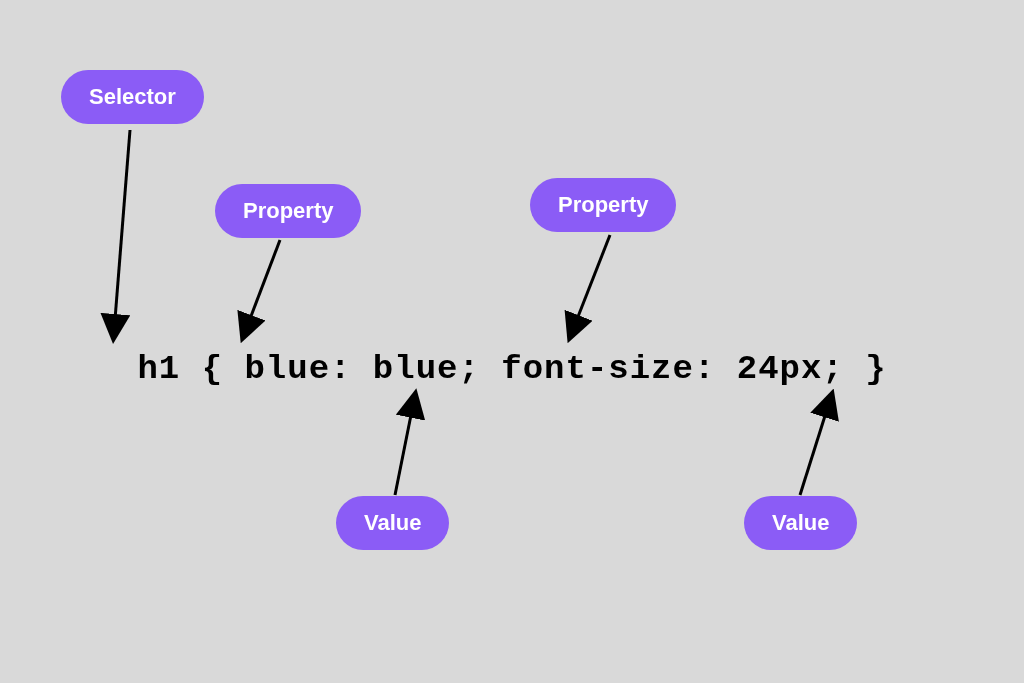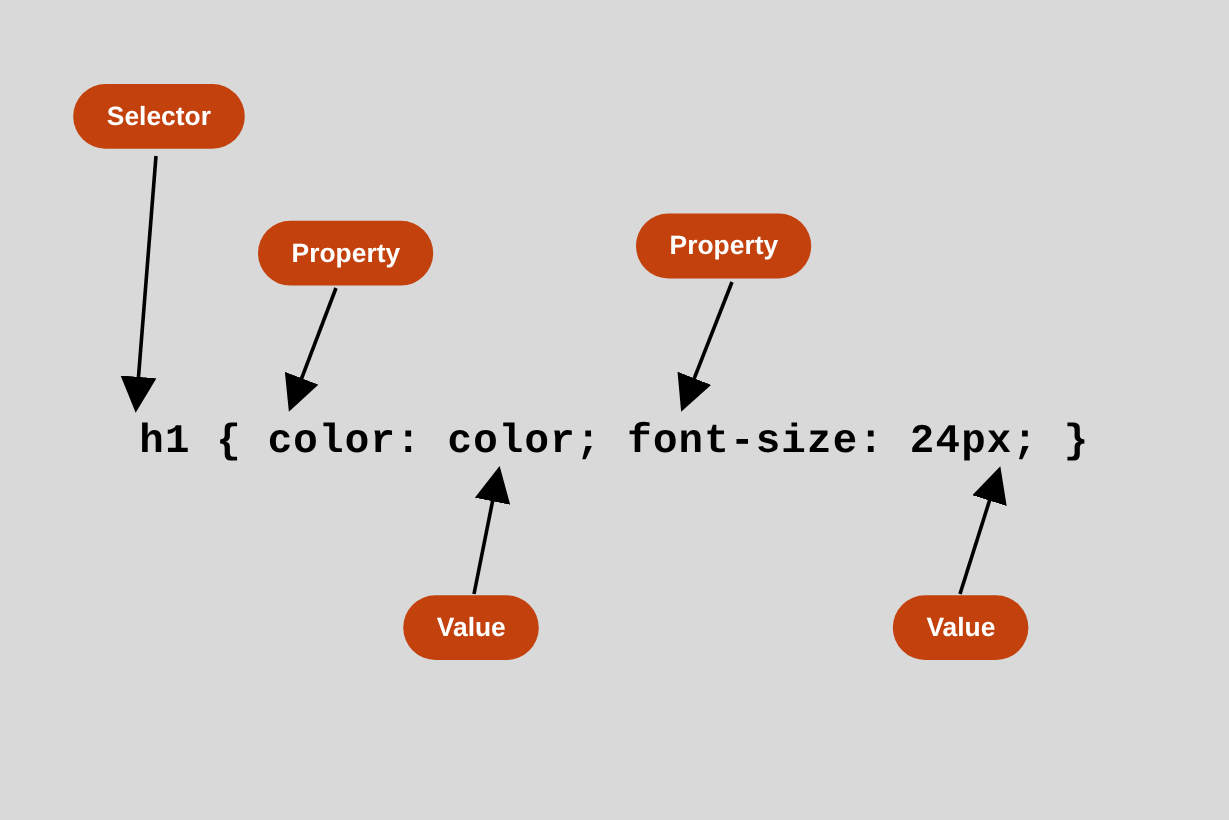--- a/index.html
+++ b/index.html
@@ -6,21 +6,21 @@
     body {
       width: 1024px;
       height: 683px;
       background: #d9d9d9;
       position: relative;
       overflow: hidden;
       font-family: Arial, sans-serif;
     }
     .label {
       position: absolute;
-      background: #c2410c;
+      background: #8b5cf6;
       color: #ffffff;
       font-weight: 700;
       font-size: 22px;
       padding: 14px 28px;
       border-radius: 999px;
       white-space: nowrap;
     }
     .code-line {
       position: absolute;
       left: 0;
@@ -48,21 +48,21 @@
 <div class="label" style="left:61px; top:70px;">Selector</div>
 
 <div class="label" style="left:215px; top:184px;">Property</div>
 
 <div class="label" style="left:530px; top:178px;">Property</div>
 
 <div class="label" style="left:336px; top:496px;">Value</div>
 
 <div class="label" style="left:744px; top:496px;">Value</div>
 
-<div class="code-line">h1 { color: color; font-size: 24px; }</div>
+<div class="code-line">h1 { blue: blue; font-size: 24px; }</div>
 
 <svg class="arrows">
   <defs>
     <marker id="arrowhead" markerWidth="10" markerHeight="10" refX="6" refY="5" orient="auto">
       <path d="M0,0 L10,5 L0,10 Z" fill="#000"></path>
     </marker>
   </defs>
 
   <line x1="130" y1="130" x2="114" y2="332" stroke="#000" stroke-width="3" marker-end="url(#arrowhead)"></line>
 

